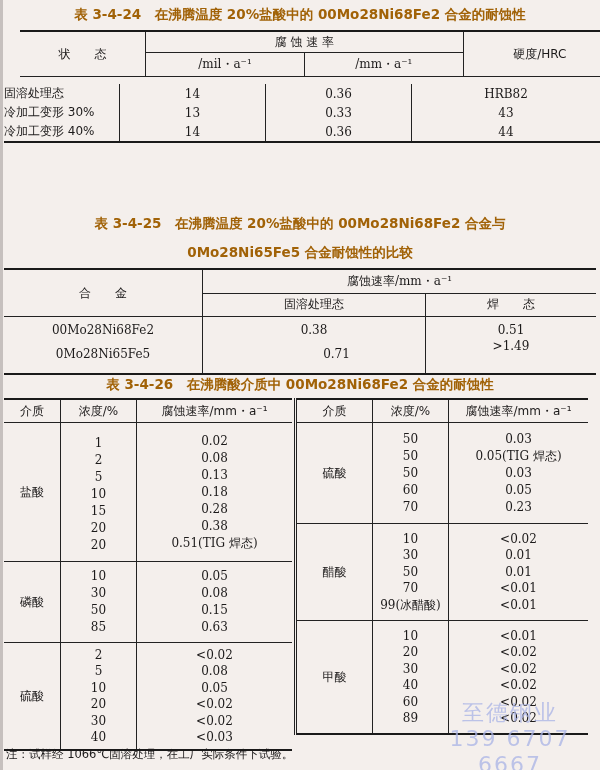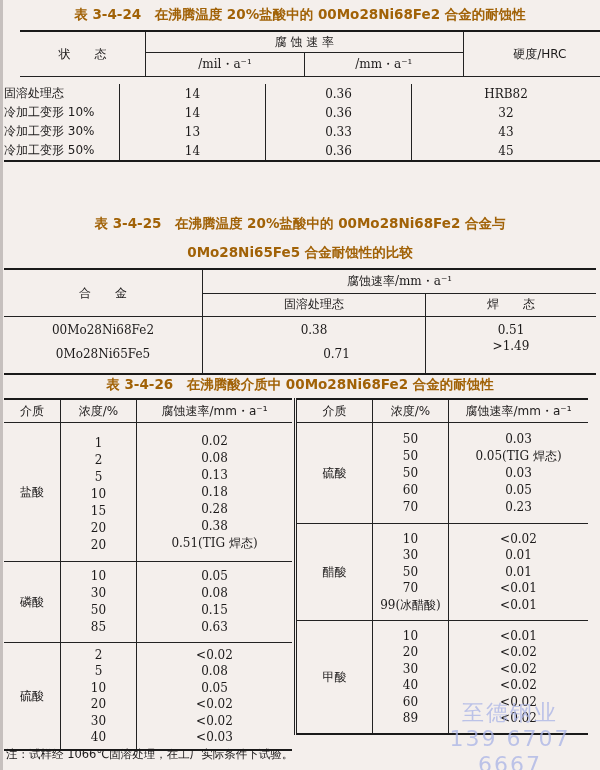--- a/index.html
+++ b/index.html
@@ -55,36 +55,30 @@
   </table>
 <table class="rows" style="left:4px; top:84px; width:596px; border-bottom:2px solid #1a1a1a;">
   <tbody>
     <tr>
         <td class="vline cjk" style="width:115px;text-align:left;">固溶处理态</td>
         <td class="vline" style="width:145px;">14</td>
         <td class="vline" style="width:145px;">0.36</td>
         <td>HRB82</td>
       </tr>
     <tr>
-        <td class="vline cjk" style="text-align:left;">冷加工变形 10%</td>
-        <td class="vline">14</td>
-        <td class="vline">0.36</td>
-        <td>32</td>
-      </tr>
-    <tr>
         <td class="vline cjk" style="text-align:left;">冷加工变形 30%</td>
         <td class="vline">13</td>
         <td class="vline">0.33</td>
         <td>43</td>
       </tr>
     <tr>
-        <td class="vline cjk" style="text-align:left;">冷加工变形 50%</td>
+        <td class="vline cjk" style="text-align:left;">冷加工变形 40%</td>
         <td class="vline">14</td>
         <td class="vline">0.36</td>
-        <td>45</td>
+        <td>44</td>
       </tr>
   </tbody>
 </table>
 
 <div class="title" style="top:215px;">表 3-4-25　在沸腾温度 20%盐酸中的 00Mo28Ni68Fe2 合金与</div>
 <div class="title" style="top:244px;">0Mo28Ni65Fe5 合金耐蚀性的比较</div>
 
 <table style="left:4px; top:268px; width:592px; border-bottom:2px solid #1a1a1a;">
   <tbody>
       <tr class="thick-top">

